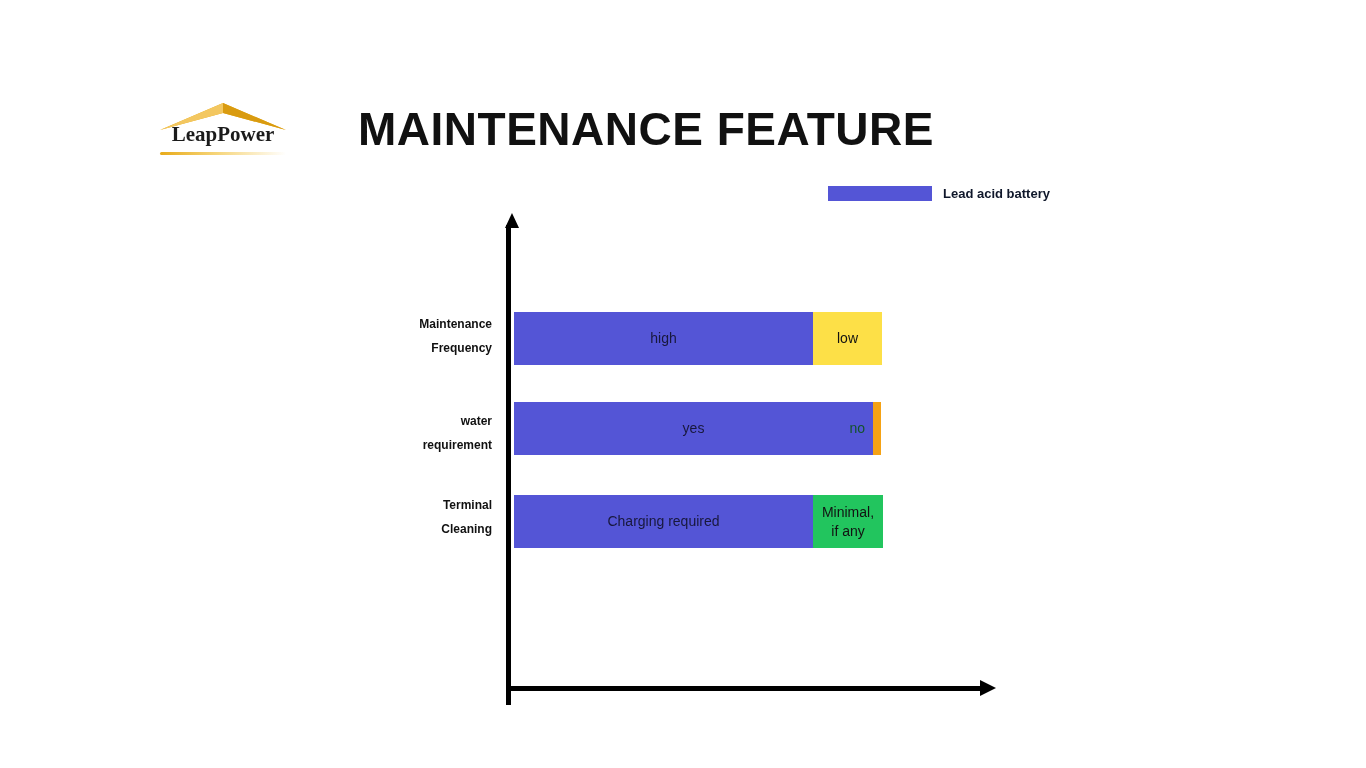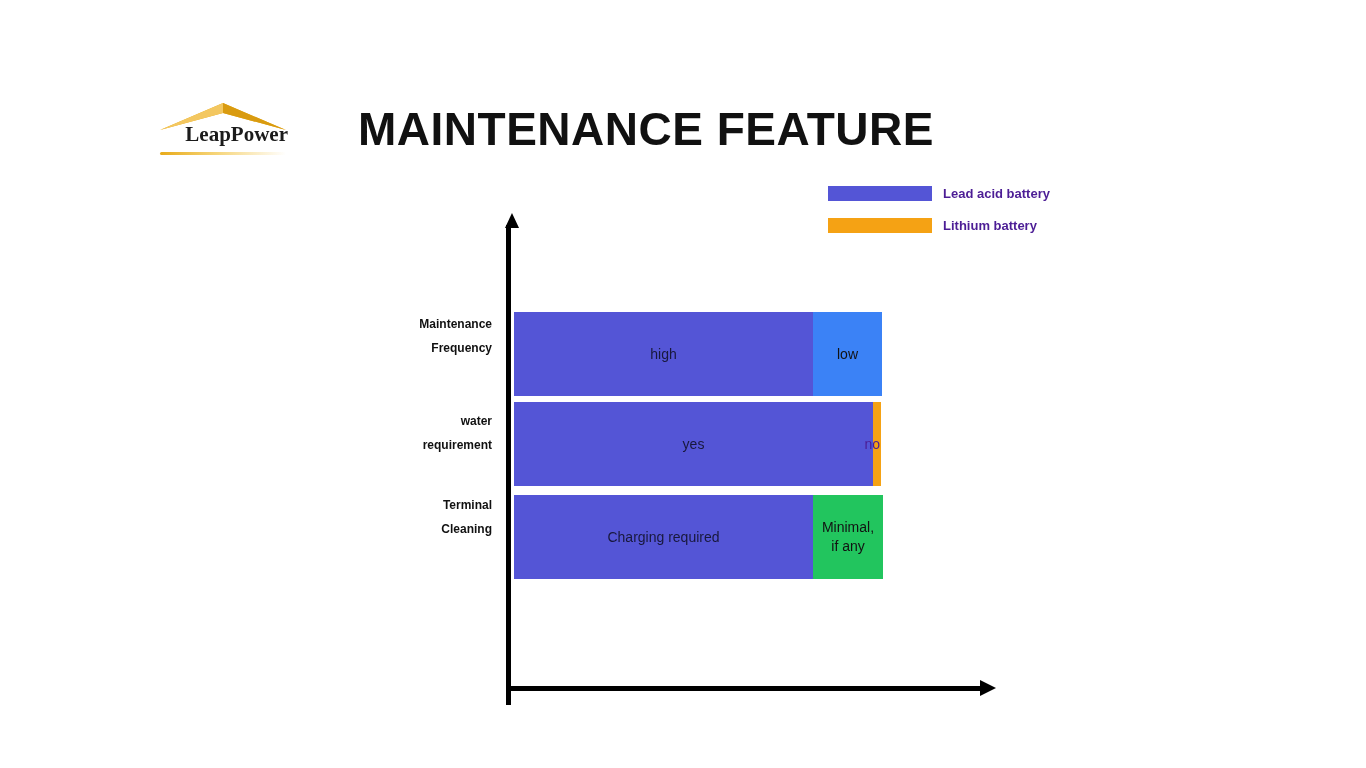--- a/index.html
+++ b/index.html
@@ -29,21 +29,21 @@
     left: 0;
     top: 0;
     width: 130px;
     height: 32px;
   }
   #logo .brand {
     position: absolute;
     left: 0;
     top: 22px;
     width: 130px;
-    text-align: right;
+    text-align: center;
     font-family: "Liberation Serif", serif;
     font-weight: bold;
     font-size: 21px;
     letter-spacing: 0px;
     color: #1b1b1b;
     white-space: nowrap;
   }
   #logo .underline {
     position: absolute;
     left: 2px;
@@ -80,21 +80,21 @@
   }
   .legend-swatch {
     width: 104px;
     height: 15px;
     flex: 0 0 auto;
   }
   .legend-label {
     margin-left: 11px;
     font-size: 13px;
     font-weight: bold;
-    color: #4c1d95;
+    color: #0f172a;
     white-space: nowrap;
   }
 
   
   #chart {
     position: absolute;
     left: 500px;
     top: 215px;
     width: 510px;
     height: 500px;
@@ -133,21 +133,21 @@
     width: 0; height: 0;
     border-top: 8px solid transparent;
     border-bottom: 8px solid transparent;
     border-left: 16px solid #000000;
   }
 
   
   .bar-row {
     position: absolute;
     left: 14px;
-    height: 84px;
+    height: 53px;
     display: flex;
     align-items: stretch;
   }
   .seg {
     position: relative;
     display: flex;
     align-items: center;
     box-sizing: border-box;
   }
   .seg-text {
@@ -158,24 +158,24 @@
     color: #18183c;
     padding: 0 4px;
     box-sizing: border-box;
   }
   .seg.lithium .seg-text {
     color: #121212;
   }
   
   .seg.sliver .seg-text {
     position: absolute;
-    right: 1px;
+    right: 16px;
     width: 130px;
     text-align: right;
-    color: #4c1d95;
+    color: #14532d;
     padding: 0;
   }
 
   
   .cat-label {
     position: absolute;
     right: 0;
     width: 240px;
     text-align: right;
     font-size: 12px;
@@ -204,24 +204,20 @@
   <div class="underline"></div>
 </div>
 
 <div id="page-title">MAINTENANCE FEATURE</div>
 
 <div id="legend">
   <div class="legend-row">
     <div class="legend-swatch" style="background:#5455d6"></div>
     <div class="legend-label">Lead acid battery</div>
   </div>
-  <div class="legend-row">
-    <div class="legend-swatch" style="background:#f5a214"></div>
-    <div class="legend-label">Lithium battery</div>
-  </div>
 </div>
 
 <div id="cat-labels">
   <div class="cat-label" style="top:97px">
     <div>Maintenance</div>
     <div>Frequency</div>
   </div>
   <div class="cat-label" style="top:194px">
     <div>water</div>
     <div>requirement</div>
@@ -238,21 +234,21 @@
     <div id="y-arrow"></div>
   </div>
   <div id="x-axis">
     <div id="x-arrow"></div>
   </div>
 
   <div class="bar-row" style="top:97px">
     <div class="seg lead" style="width:299px;background:#5455d6">
       <div class="seg-text">high</div>
     </div>
-    <div class="seg lithium" style="width:69px;background:#3b82f6">
+    <div class="seg lithium" style="width:69px;background:#fde047">
       <div class="seg-text">low</div>
     </div>
   </div>
 
   <div class="bar-row" style="top:187px">
     <div class="seg lead" style="width:359px;background:#5455d6">
       <div class="seg-text">yes</div>
     </div>
     <div class="seg lithium sliver" style="width:8px;background:#f5a214">
       <div class="seg-text">no</div>

